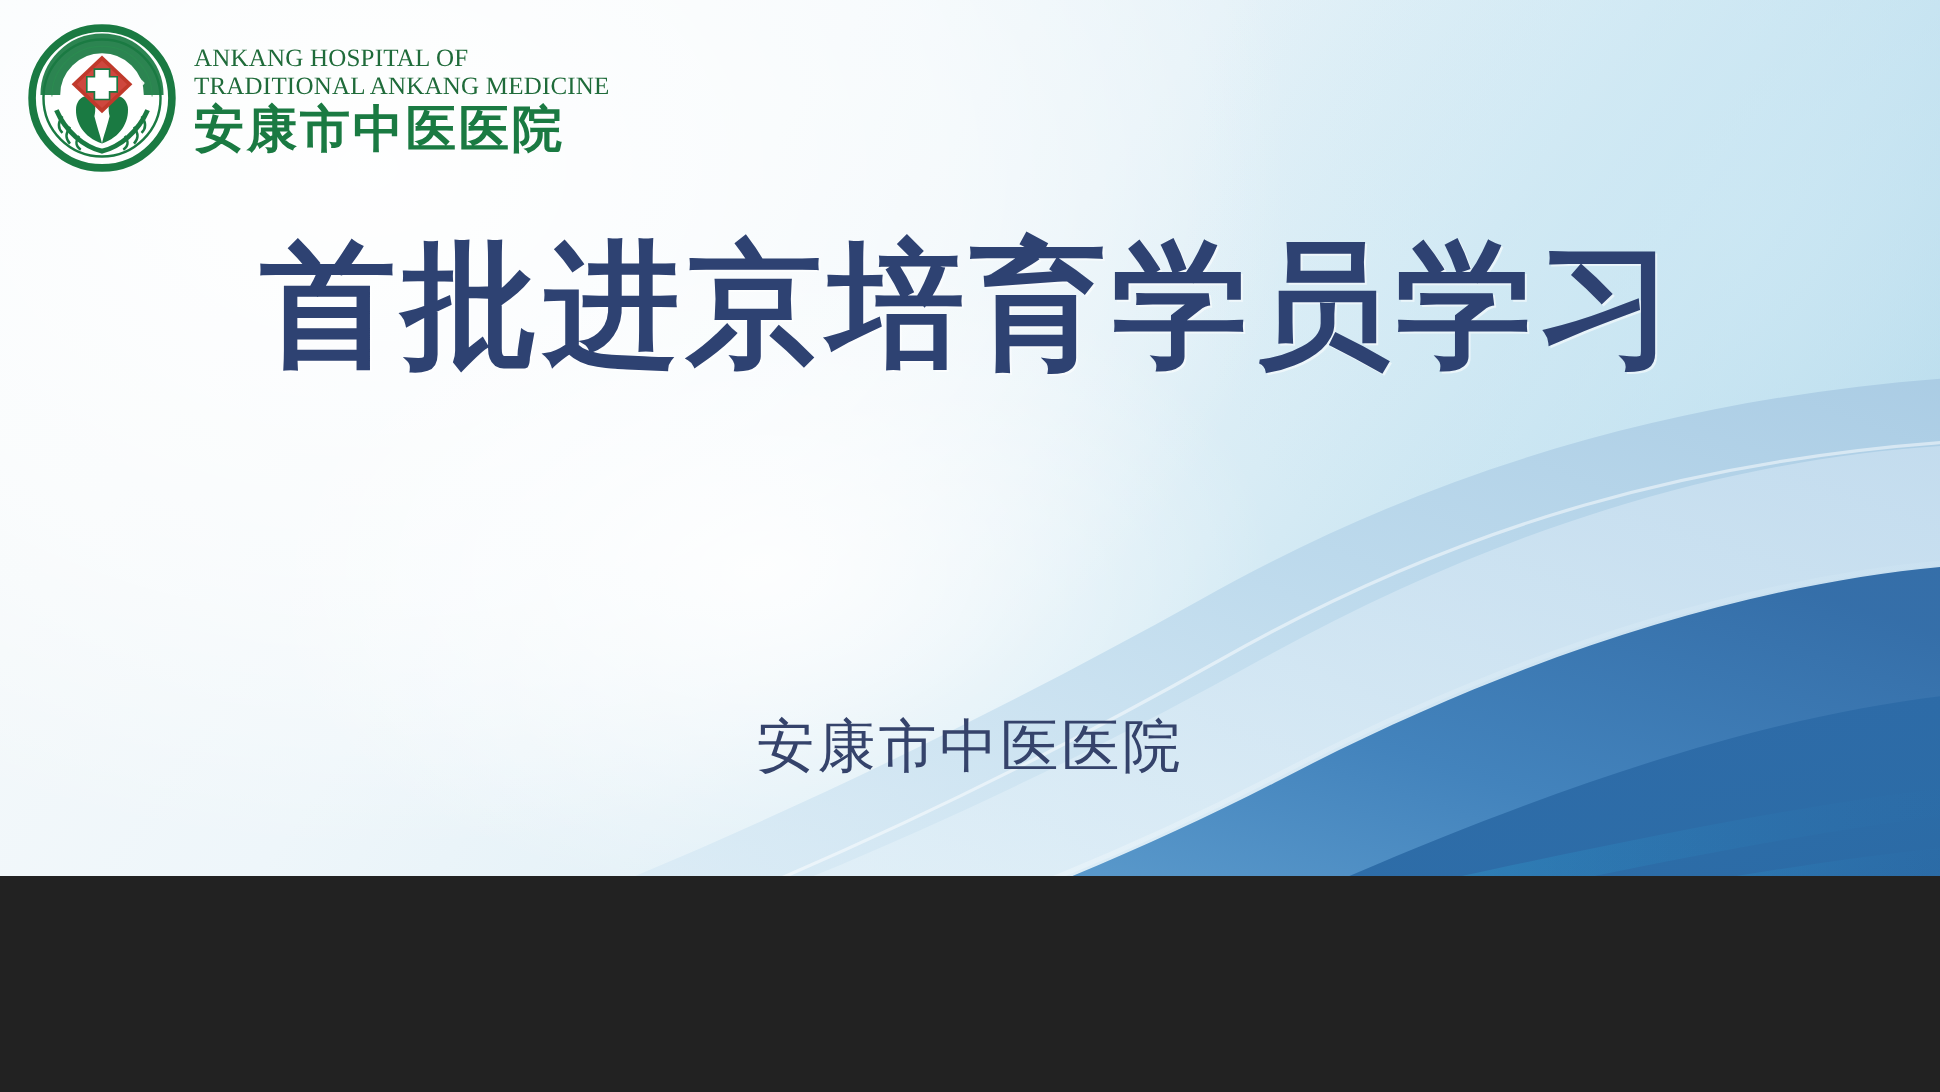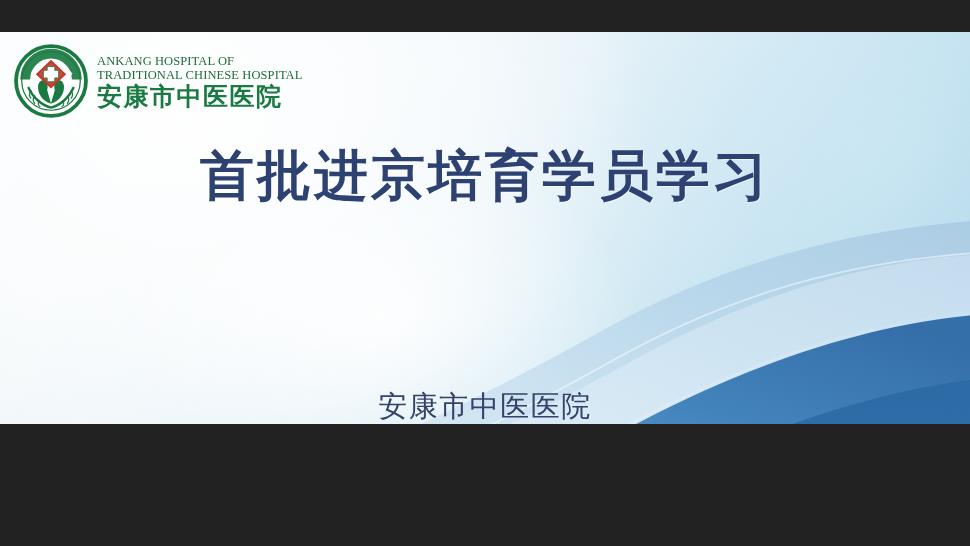--- a/index.html
+++ b/index.html
@@ -3,33 +3,32 @@
 <meta charset="utf-8">
 <style>
   html, body {
     margin: 0;
     padding: 0;
     background: #222;
   }
   #slide {
     position: relative;
     width: 970px;
-    height: 392px;
+    height: 438px;
     overflow: hidden;
     font-family: "Liberation Sans", sans-serif;
     background: linear-gradient(125deg,
         #f4f9fb 0%,
         #f3f8fa 18%,
         #eef6fa 34%,
         #e6f2f8 48%,
         #d8ecf5 62%,
         #c4e2f0 76%,
         #b2d8ea 88%,
         #a8d2e6 100%);
-    margin-top: 32px;
   }
 
   
   .wash {
     position: absolute;
     pointer-events: none;
   }
   .wash-a {
     left: -120px; top: -140px;
     width: 760px; height: 560px;
@@ -114,21 +113,21 @@
   #title-block {
     position: absolute;
     left: 0;
     right: 0;
     top: 108px;
     text-align: center;
   }
   .title-line {
     font-family: "DejaVu Sans", sans-serif;
     font-weight: bold;
-    font-size: 54px;
+    font-size: 68px;
     letter-spacing: 3px;
     line-height: 1.34;
     color: #2e4272;
     text-shadow: 1px 1px 0 rgba(255,255,255,0.55);
     white-space: nowrap;
   }
 
   
   #subtitle-block {
     position: absolute;
@@ -252,21 +251,21 @@
                C 53 70 51 75 50 80 Z" fill="#1a7a42"></path>
 
       <path d="M 50 22 L 70 41 L 50 60 L 30 41 Z" fill="#c0392b"></path>
       <path d="M 50 25.5 L 66.5 41 L 50 56.5 L 33.5 41 Z" fill="#d9534f" opacity="0.55"></path>
 
       <path d="M 45 31 L 55 31 L 55 36 L 60 36 L 60 46 L 55 46 L 55 51 L 45 51 L 45 46 L 40 46 L 40 36 L 45 36 Z" fill="#ffffff"></path>
       <path d="M 45 31 L 55 31 L 55 36 L 60 36 L 60 46 L 55 46 L 55 51 L 45 51 L 45 46 L 40 46 L 40 36 L 45 36 Z" fill="none" stroke="#1a7a42" stroke-width="1.1"></path>
     </svg>
     <div id="logo-text">
       <div class="logo-en">ANKANG HOSPITAL OF</div>
-      <div class="logo-en">TRADITIONAL CHINESE HOSPITAL</div>
+      <div class="logo-en">TRADITIONAL ANKANG MEDICINE</div>
       <div class="logo-cn">安康市中医医院</div>
     </div>
   </div>
 
 
   <div id="title-block">
     <div class="title-line">首批进京培育学员学习</div>
   </div>
 
   <div id="subtitle-block">

